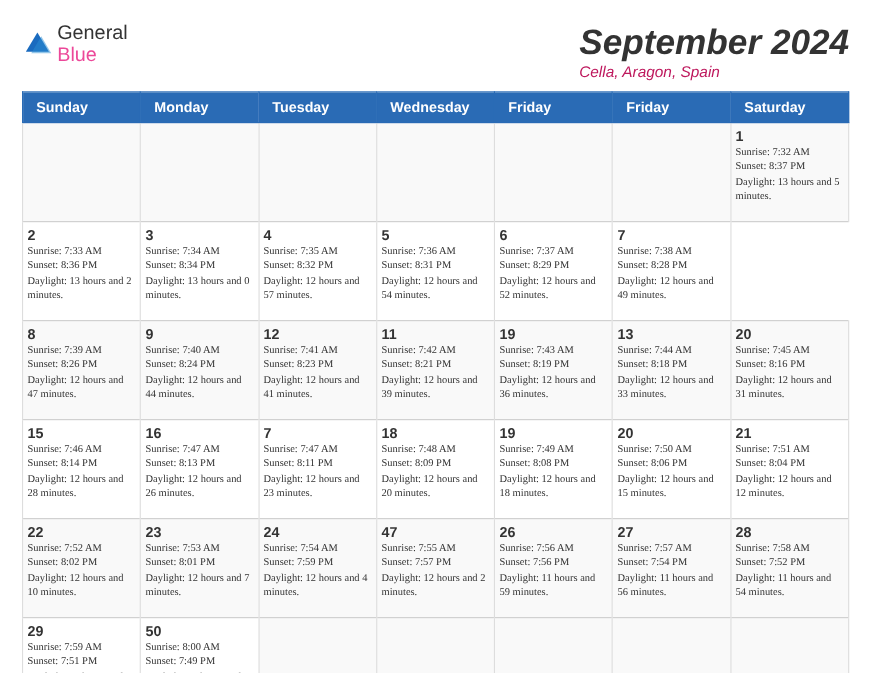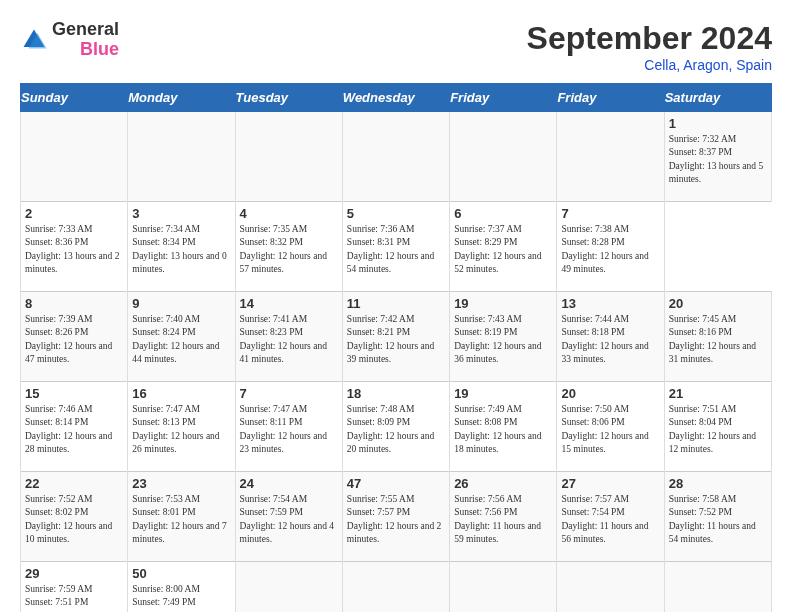--- a/index.html
+++ b/index.html
@@ -16,58 +16,57 @@
       align-items: flex-start;
       margin-bottom: 10px;
     }
     .logo {
       display: flex;
       align-items: center;
       gap: 4px;
     }
     .logo-text {
       font-size: 18px;
-      font-weight: bold;
+      font-weight: normal;
       line-height: 1.1;
-      text-align: right;
     }
     .logo-general { color: #333; }
     .logo-blue { color: #ec4899; }
     .logo-icon {
       width: 28px;
       height: 28px;
     }
     .title-block {
-      text-align: right;
+      text-align: left;
+      font-style: italic;
     }
     .month-title {
       font-size: 32px;
       font-weight: bold;
       color: #333;
     }
     .location {
       font-size: 14px;
-      color: #1d4ed8;
+      color: #be185d;
     }
     table {
       width: 100%;
       border-collapse: collapse;
       table-layout: fixed;
     }
     thead tr {
       background-color: #2a6bb5;
       color: white;
     }
     thead th {
-      padding: 6px 0;
+      padding: 6px 12px;
       font-size: 13px;
       font-weight: bold;
       text-align: left;
       border: 1px solid #2a6bb5;
-      font-style: italic;
     }
     tbody tr {
       border-bottom: 1px solid #ccc;
     }
     tbody td {
       vertical-align: top;
       padding: 4px 4px;
       font-size: 10px;
       color: #333;
       border-right: 1px solid #ddd;
@@ -170,21 +169,21 @@
       <tr>
         <td>
           <span class="day-num">8</span>
           <div class="day-info">Sunrise: 7:39 AM<br>Sunset: 8:26 PM<br>Daylight: 12 hours and 47 minutes.</div>
         </td>
         <td>
           <span class="day-num">9</span>
           <div class="day-info">Sunrise: 7:40 AM<br>Sunset: 8:24 PM<br>Daylight: 12 hours and 44 minutes.</div>
         </td>
         <td>
-          <span class="day-num">14</span>
+          <span class="day-num">12</span>
           <div class="day-info">Sunrise: 7:41 AM<br>Sunset: 8:23 PM<br>Daylight: 12 hours and 41 minutes.</div>
         </td>
         <td>
           <span class="day-num">11</span>
           <div class="day-info">Sunrise: 7:42 AM<br>Sunset: 8:21 PM<br>Daylight: 12 hours and 39 minutes.</div>
         </td>
         <td>
           <span class="day-num">19</span>
           <div class="day-info">Sunrise: 7:43 AM<br>Sunset: 8:19 PM<br>Daylight: 12 hours and 36 minutes.</div>
         </td>

